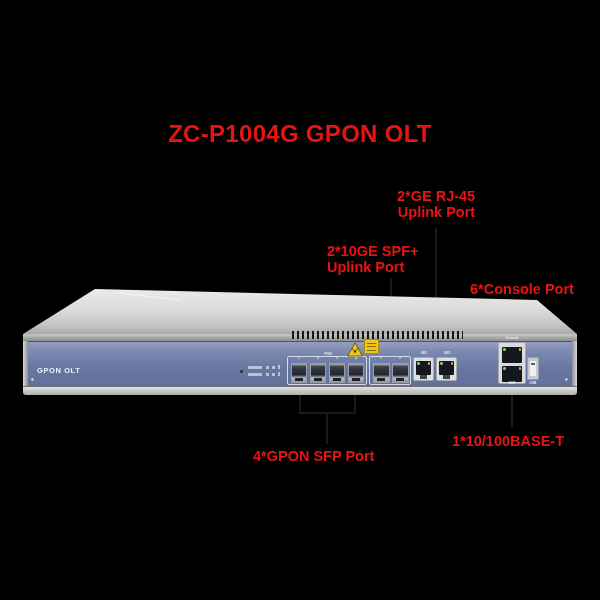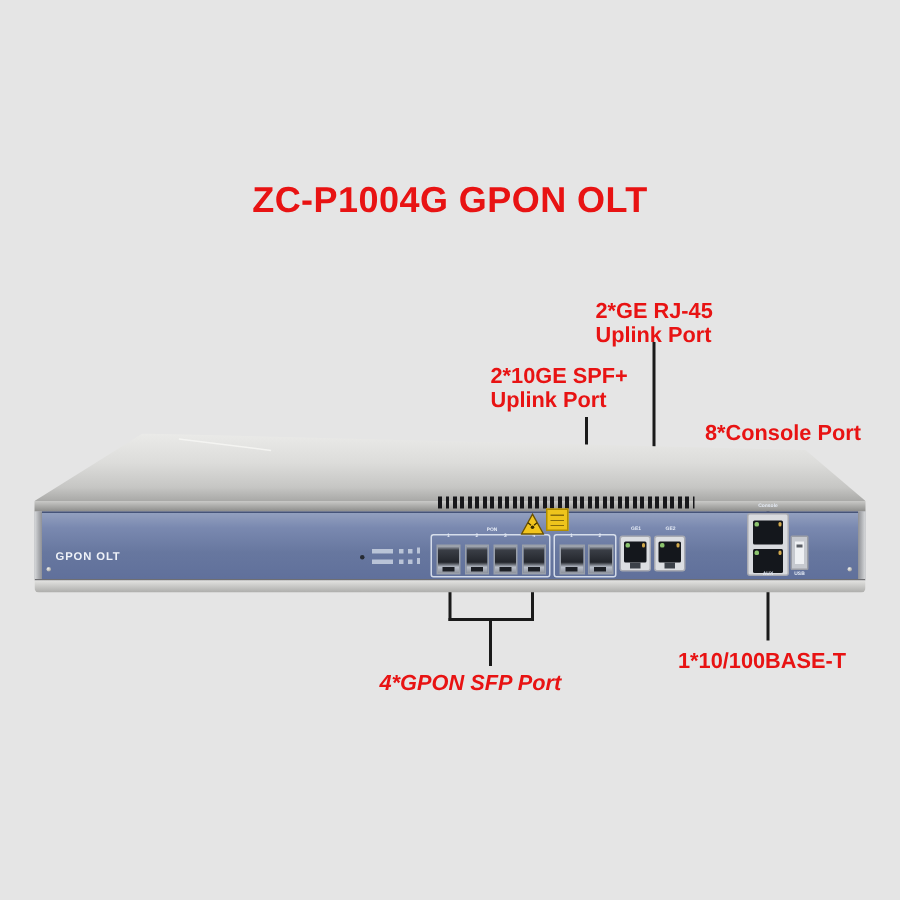--- a/index.html
+++ b/index.html
@@ -1,22 +1,22 @@
 <!DOCTYPE html>
 <html><head>
 <meta charset="utf-8">
 <style>
   html,body{margin:0;padding:0;background:#ffffff;}
-  .stage{position:relative;width:600px;height:600px;background:#e5e5e5;overflow:hidden;
+  .stage{position:relative;width:600px;height:600px;background:#000000;overflow:hidden;
          font-family:"Liberation Sans",sans-serif;}
   
   .title{position:absolute;left:0;top:120px;width:600px;text-align:center;
          font-size:24px;font-weight:bold;color:var(--red);letter-spacing:.3px;}
   .lbl{position:absolute;font-size:14.5px;font-weight:bold;color:var(--red);line-height:16px;white-space:pre;}
-  .lbl.center{text-align:center;font-style:italic;}
+  .lbl.center{text-align:center;}
   
   .ln{position:absolute;background:#1a1a1a;}
   
   .topcover{position:absolute;left:23px;top:288px;width:554px;height:46px;
             background:linear-gradient(180deg,#ebebe9 0%,#dcdcda 45%,#c6c6c4 80%,#a9a9a7 100%);
             clip-path:polygon(72px 1px,514px 12px,554px 46px,0px 46px);}
   .fold{position:absolute;left:96px;top:8px;width:62px;height:1px;background:#f7f7f5;
         transform:rotate(7deg);opacity:.8;}
   .lip{position:absolute;left:23px;top:334px;width:554px;height:7px;
        background:linear-gradient(180deg,#c9c9c7,#8d8d8b);}
@@ -72,25 +72,25 @@
            background:repeating-linear-gradient(180deg,rgba(50,38,0,.55) 0 1px,transparent 1px 3.5px);}
   .wtri{position:absolute;left:324px;top:1px;}
 </style>
 </head>
 <body>
 
 <div class="stage" style="--red:#e81313;--yellow:#eec41c;">
 
   <div class="title">ZC-P1004G GPON OLT</div>
 
-  <div class="lbl" style="left:397px;top:200px;"><span>2*GE RJ-45</span><br><span>Uplink Port</span></div>
+  <div class="lbl" style="left:397px;top:188px;text-align:right;"><span>2*GE RJ-45</span><br><span>Uplink Port</span></div>
 
   <div class="lbl" style="left:327px;top:243px;"><span>2*10GE SPF+</span><br><span>Uplink Port</span></div>
 
-  <div class="lbl" style="left:470px;top:281px;">8*Console Port</div>
+  <div class="lbl" style="left:470px;top:281px;">6*Console Port</div>
 
   <div class="lbl center" style="left:253px;top:448px;width:120px;">4*GPON SFP Port</div>
 
   <div class="lbl" style="left:452px;top:433px;text-align:right;"><span>1*10/100BASE-T</span><br></div>
 
   <div class="ln" style="left:435px;top:228px;width:2px;height:88px;"></div>
   <div class="ln" style="left:420px;top:314px;width:33px;height:2px;"></div>
   <div class="ln" style="left:420px;top:314px;width:2px;height:19px;"></div>
   <div class="ln" style="left:451px;top:314px;width:2px;height:19px;"></div>
 

